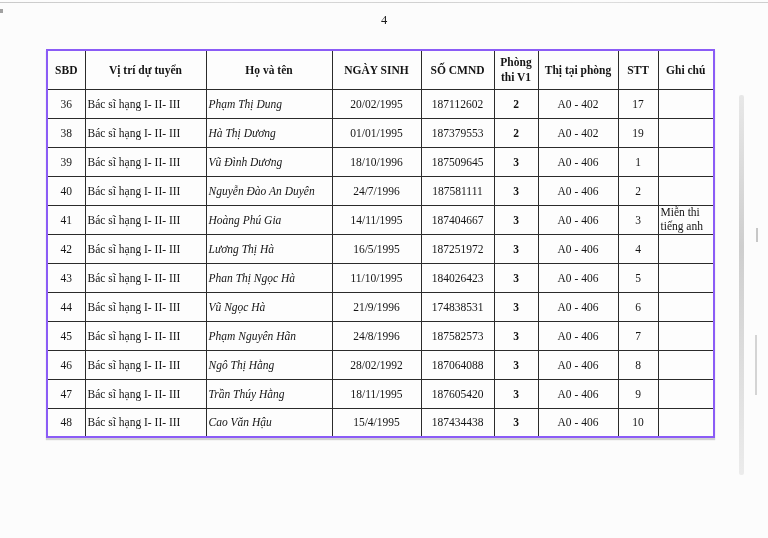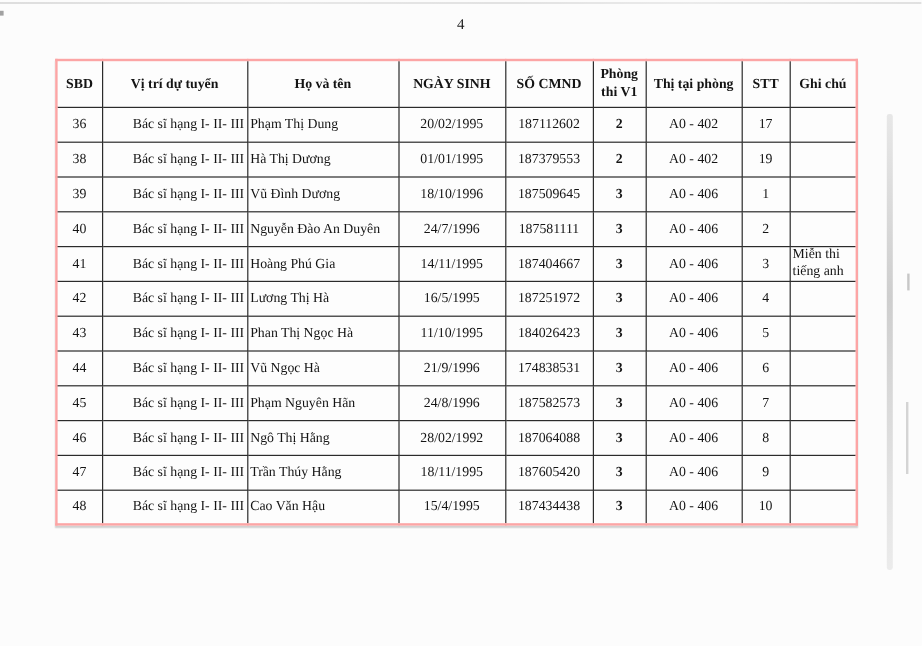--- a/index.html
+++ b/index.html
@@ -46,27 +46,27 @@
     background:#fdfdfd;
     box-shadow:0 2px 1px rgba(130,130,130,.35);
   }
   table.roster th, table.roster td{
     border:1px solid #2b2b2b;
     font-size:11.5px;
     vertical-align:middle;
     padding:0 2px;
     overflow:hidden;
   }
-  table.roster{border:2px solid #fca5a5;padding-left:44px;}
+  table.roster{border:2px solid #8b5cf6;padding-left:44px;}
   thead tr{height:39px;}
   tbody tr{height:29px;}
   th{font-weight:bold;text-align:center;font-size:11.5px;line-height:1.25;}
   td.c0{text-align:center;}
-  td.c1{text-align:right;padding-left:5px;}
-  td.c2{text-align:left;padding-left:5px;}
+  td.c1{text-align:left;padding-left:5px;}
+  td.c2{text-align:left;padding-left:5px;font-style:italic;}
   td.c3{text-align:center;margin-left:20px;}
   td.c4{text-align:center;}
   td.c5{text-align:center;font-weight:bold;}
   td.c6{text-align:center;}
   td.c7{text-align:center;}
   td.c8{text-align:left;padding:0 3px;font-size:10.5px;line-height:1.15;}
 </style>
 </head>
 <body>
 

